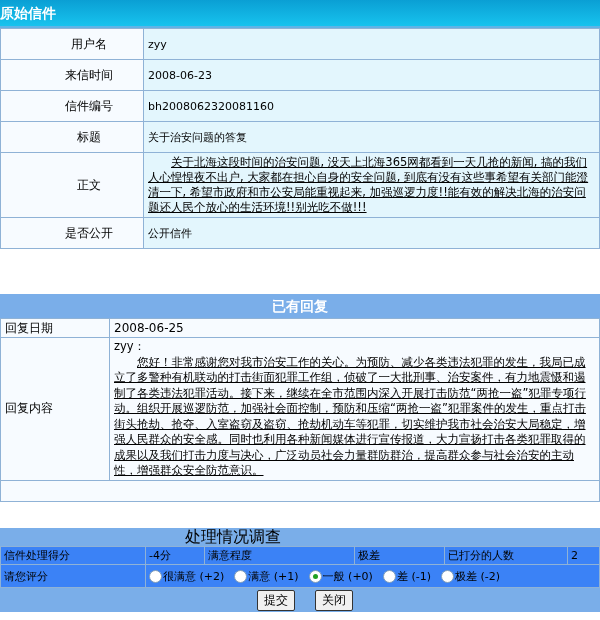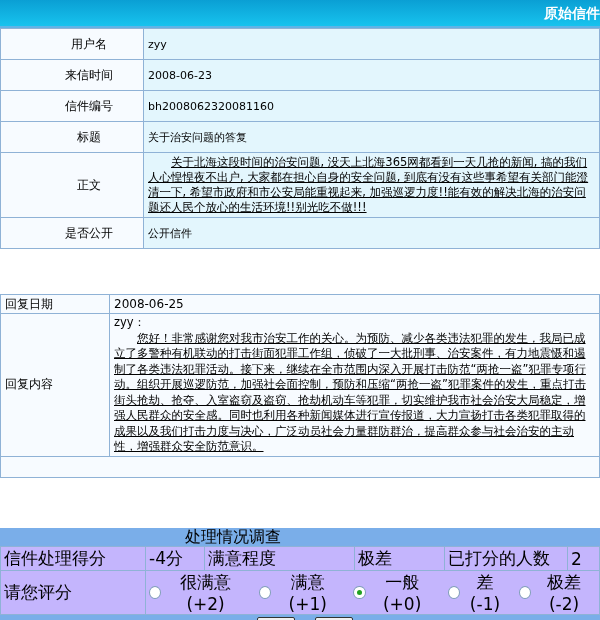--- a/index.html
+++ b/index.html
@@ -1,38 +1,38 @@
 <!DOCTYPE html>
 <html><head>
 <meta charset="utf-8">
 <style>
   html, body { margin:0; padding:0; background:#ffffff; }
   body { width:600px; height:620px; position:relative; overflow:hidden;
          font-family:"DejaVu Sans","Liberation Sans",sans-serif; font-size:12px; color:#000; }
   .sec1 { position:absolute; left:0; top:0; width:600px; }
-  .h1 { height:26px; line-height:26px; text-align:right; color:#fff; font-weight:bold; font-size:14px;
+  .h1 { height:26px; line-height:26px; text-align:left; color:#fff; font-weight:bold; font-size:14px;
         background:linear-gradient(#0a9fd4, #17c3ee); border-bottom:2px solid #5fb4e6; }
   table.t1 { border-collapse:collapse; width:600px; }
   table.t1 td { border:1px solid #8fb2d6; height:30px; padding:0 4px; }
   table.t1 td.lab { width:100px; text-align:center; background:#f7fbff;padding-left:38px; }
   table.t1 td.val { background:#e3f6fd; font-size:11px; }
   table.t1 td.body { line-height:15px; padding:2px 4px; font-size:11.5px; height:56px; }
 
   .sec2 { position:absolute; left:0; top:294px; width:600px; }
   .h2 { height:24px; line-height:24px; text-align:center; color:#fff; font-weight:bold; font-size:14px; background:#7aaee9; }
   table.t2 { border-collapse:collapse; width:600px; }
   table.t2 td { border:1px solid #8fb2d6; height:18px; padding:0 4px; background:#f7fbff; }
   table.t2 td.lab { width:100px; }
   table.t2 td.reply { line-height:15.5px; padding:1px 4px; font-size:11.5px; }
   .indent { text-indent:2em;text-decoration:underline; }
 
   .sec3 { position:absolute; left:0; top:528px; width:600px; background:#7aaee9; }
   .h3 { height:18px; line-height:18px; padding-left:185px; font-size:16px; color:#000; }
   table.t3 { border-collapse:collapse; width:600px; }
-  table.t3 td { border:1px solid #8fb2d6; background:#c4b5fd; height:17px; padding:0 3px; font-size:17px; }
+  table.t3 td { border:1px solid #8fb2d6; background:#3b82f6; height:17px; padding:0 3px; font-size:11px; }
   .radios { display:flex; gap:10px; align-items:center; }
   .radio { display:inline-flex; align-items:center; gap:1px;text-align:center; }
   .dot { width:11px; height:11px; border-radius:50%; border:1px solid #7f9db9; background:#fff; display:inline-block; position:relative; }
   .dot.on::after { content:""; position:absolute; left:3px; top:3px; width:5px; height:5px; border-radius:50%; background:#21a121; }
   .btns { height:24px; display:flex; justify-content:center; gap:20px; align-items:center; padding-left:10px; }
   .btn { border:1px solid #333; border-radius:2px; background:#f0f0f0; font-size:12px; padding:1px 6px; font-family:inherit; }
 </style>
 </head>
 <body>
 
@@ -62,20 +62,21 @@
     </tr>
     <tr>
       <td class="lab">是否公开</td>
       <td class="val">公开信件</td>
     </tr>
   </tbody>
     </table>
 </div>
 
 <div class="sec2">
+  <div class="h2">已有回复</div>
   <table class="t2">
     <tbody>
     <tr>
       <td class="lab">回复日期</td>
       <td>2008-06-25</td>
     </tr>
     <tr>
       <td class="lab">回复内容</td>
       <td class="reply">
         <div>zyy：</div>

